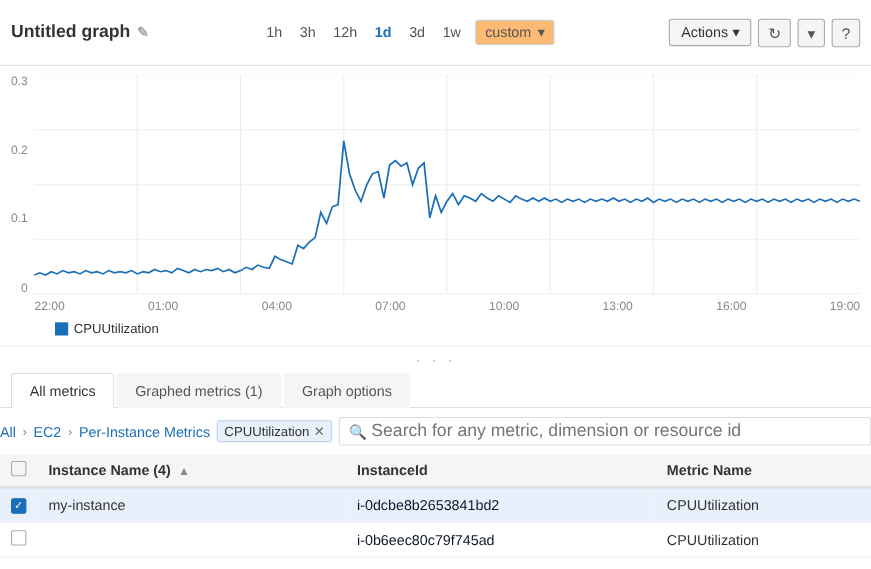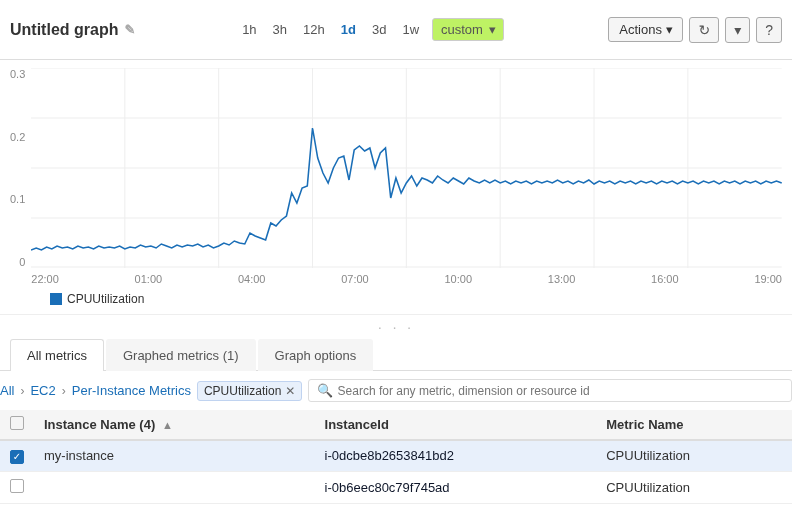--- a/index.html
+++ b/index.html
@@ -47,21 +47,21 @@
       font-weight: bold;
     }
     .custom-btn {
       display: flex;
       align-items: center;
       gap: 6px;
       border: 1px solid #ccc;
       padding: 3px 8px;
       border-radius: 3px;
       cursor: pointer;
-      background: #bef264;
+      background: #fdba74;
       color: #555;
     }
     .header-right {
       display: flex;
       align-items: center;
       gap: 6px;
     }
     .actions-btn {
       display: flex;
       align-items: center;
@@ -212,21 +212,21 @@
       gap: 4px;
       border: 1px solid #ddd;
       border-radius: 3px;
       padding: 3px 8px;
       flex: 1;
       background: #fff;
     }
     .search-input {
       border: none;
       outline: none;
-      font-size: 12px;
+      font-size: 16px;
       color: #14532d;
       flex: 1;
       background: transparent;
     }
 
     
     .metrics-table {
       width: 100%;
       border-collapse: collapse;
       font-size: 13px;

